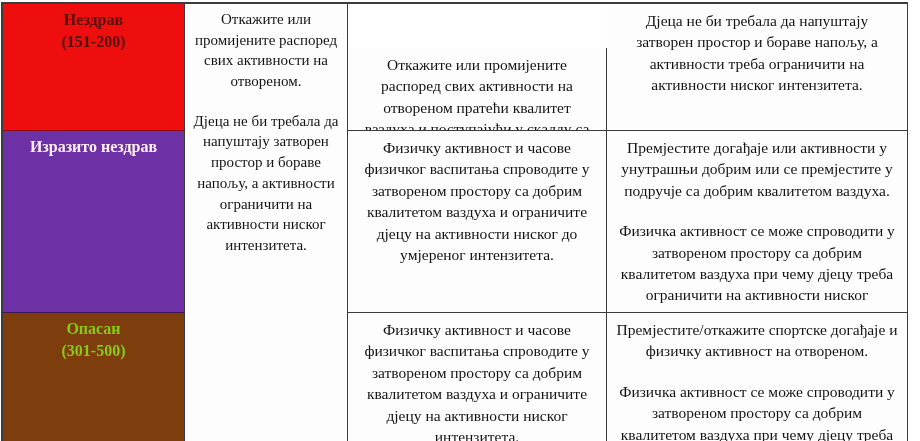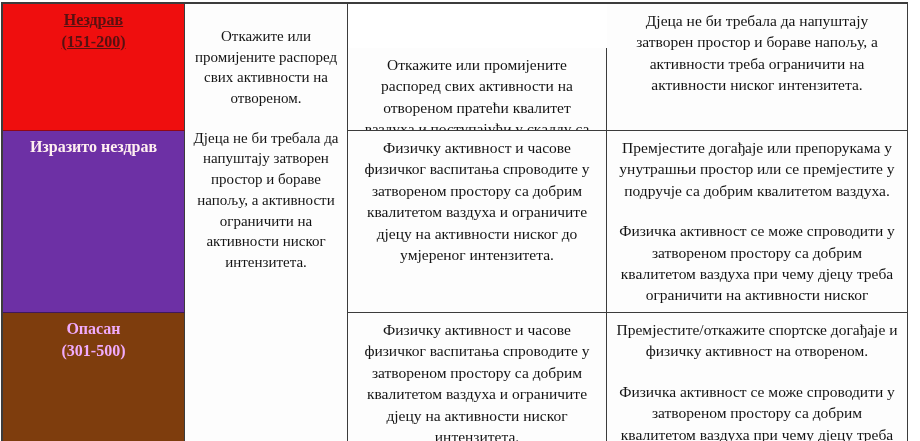--- a/index.html
+++ b/index.html
@@ -27,43 +27,43 @@
     border-right: 1px solid #3c3c3c;
     text-align: center;
     overflow: hidden;
   }
   .hline { border-bottom: 1px solid #3c3c3c; }
 
   
   .level { font-weight: bold; font-size: 16px; }
   .lv-red    { background: #ef0e0e; color: #571111; border-bottom: 1px solid rgba(30,0,30,0.45); }
   .lv-purple { background: #6d30a5; color: #ffeff0; border-bottom: 1px solid rgba(20,0,20,0.5); }
-  .lv-brown  { background: #7e3d0d; color: #f0abfc; }
+  .lv-brown  { background: #7e3d0d; color: #84cc16; }
   .level .lv-name  { margin: 7px 0 0; }
   .level .lv-range { margin: 4px 0 0; }
 
   
   .txt {
     background: #fdfdfd;
     font-size: 15.5px;
     line-height: 1.38;
     color: #141414;
     padding: 6px 9px;
   }
   .txt p { margin: 0; }
   .txt p + p { margin-top: 19px; }
-  .general { font-size: 15px; padding: 22px 6px; }
+  .general { font-size: 15px; padding: 5px 6px; }
 </style>
 </head>
 <body>
 
 <div class="page">
   <div class="aqi-table">
 
-    <div class="cell level lv-red" style="grid-column:1; grid-row:1;text-decoration:underline;">
+    <div class="cell level lv-red" style="grid-column:1; grid-row:1;">
       <p class="lv-name">Нездрав</p>
       <p class="lv-range">(151-200)</p>
     </div>
     <div class="cell level lv-purple" style="grid-column:1; grid-row:2;">
       <p class="lv-name">Изразито нездрав</p>
     </div>
     <div class="cell level lv-brown" style="grid-column:1; grid-row:3;">
       <p class="lv-name">Опасан</p>
       <p class="lv-range">(301-500)</p>
     </div>
@@ -80,21 +80,21 @@
       <p>Физичку активност и часове физичког васпитања спроводите у затвореном простору са добрим квалитетом ваздуха и ограничите дјецу на активности ниског до умјереног интензитета.</p>
     </div>
     <div class="cell txt" style="grid-column:3; grid-row:3;">
       <p>Физичку активност и часове физичког васпитања спроводите у затвореном простору са добрим квалитетом ваздуха и ограничите дјецу на активности ниског интензитета.</p>
     </div>
 
     <div class="cell txt hline" style="grid-column:4; grid-row:1;">
       <p>Дјеца не би требала да напуштају затворен простор и бораве напољу, а активности треба ограничити на активности ниског интензитета.</p>
     </div>
     <div class="cell txt hline" style="grid-column:4; grid-row:2;">
-      <p>Премјестите догађаје или препорукама у унутрашњи простор или се премјестите у подручје са добрим квалитетом ваздуха.</p>
+      <p>Премјестите догађаје или активности у унутрашњи добрим или се премјестите у подручје са добрим квалитетом ваздуха.</p>
       <p>Физичка активност се може спроводити у затвореном простору са добрим квалитетом ваздуха при чему дјецу треба ограничити на активности ниског интензитета.</p>
 
     </div>
     <div class="cell txt" style="grid-column:4; grid-row:3;">
       <p>Премјестите/откажите спортске догађаје и физичку активност на отвореном.</p>
       <p>Физичка активност се може спроводити у затвореном простору са добрим квалитетом ваздуха при чему дјецу треба ограничити на активности ниског интензитета.</p>
     </div>
 
   </div>
 </div>

